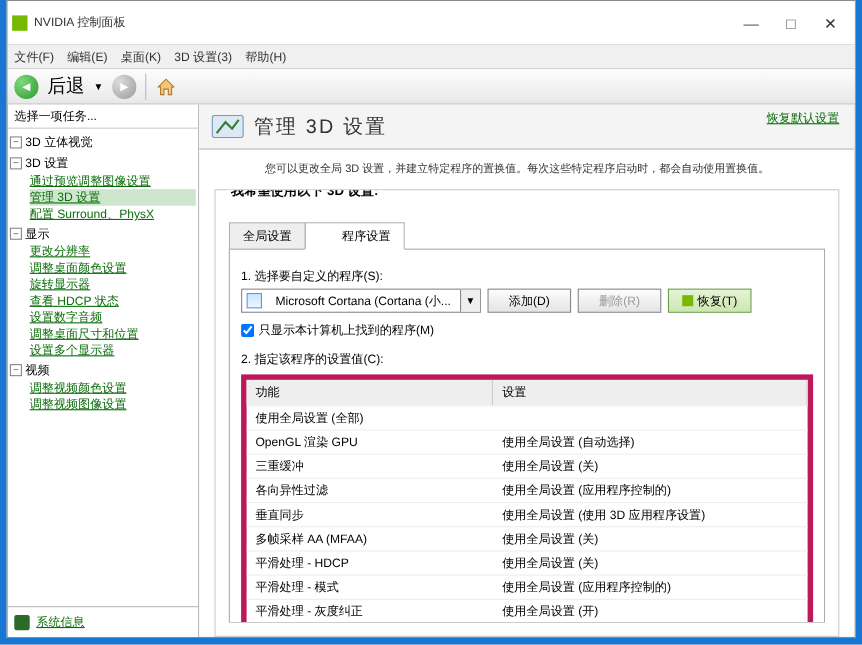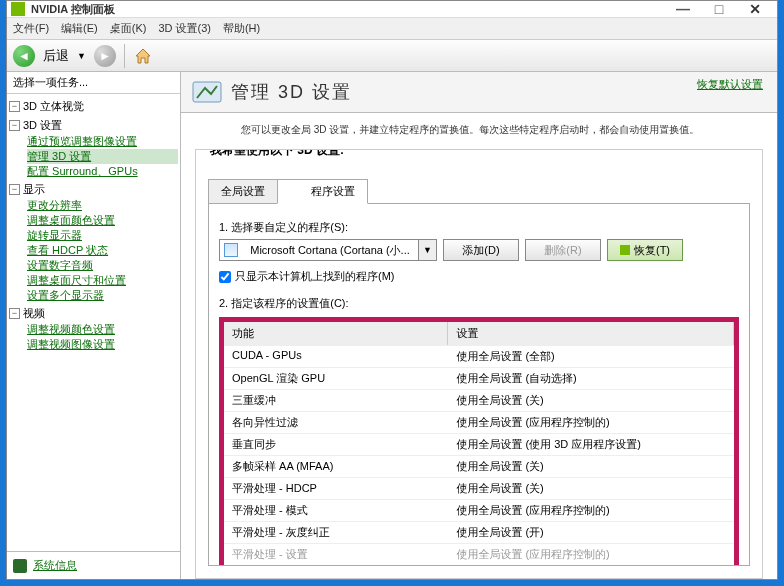--- a/index.html
+++ b/index.html
@@ -1,27 +1,27 @@
 <!DOCTYPE html>
 <html><head>
 <meta charset="utf-8">
 <style>
 * { box-sizing: border-box; margin: 0; padding: 0; font-family: "Microsoft YaHei", "SimSun", sans-serif; }
 body { background: #1976d2; width: 784px; height: 586px; overflow: hidden; }
 .window { position: absolute; left: 6px; top: 0; width: 772px; height: 580px; background: #fff; border: 1px solid #888; display: flex; flex-direction: column; }
-.titlebar { height: 17px; background: #fff; display: flex; align-items: center; padding: 0 4px; font-size: 11px; color: #333; border-bottom: 1px solid #ddd; font-weight: bold; }
+.titlebar { height: 40px; background: #fff; display: flex; align-items: center; padding: 0 4px; font-size: 11px; color: #333; border-bottom: 1px solid #ddd; }
 .titlebar .nvicon { width: 14px; height: 14px; background: #76b900; margin-right: 6px; }
 .titlebar .spacer { flex: 1; }
 .titlebar .winbtn { width: 36px; height: 22px; display: flex; align-items: center; justify-content: center; font-size: 14px; color: #555; }
 .titlebar .winbtn.close { color: #333; }
 .menubar { height: 22px; background: #f0f0f0; display: flex; align-items: center; padding: 0 6px; font-size: 11px; color: #333; gap: 12px; border-bottom: 1px solid #ccc; }
 .toolbar { height: 32px; background: linear-gradient(#fdfdfd, #e8e8e8); display: flex; align-items: center; padding: 0 6px; gap: 6px; border-bottom: 1px solid #bbb; }
 .toolbar .circle { width: 22px; height: 22px; border-radius: 50%; background: radial-gradient(circle at 30% 30%, #7fd87f, #2a9a2a); display: flex; align-items: center; justify-content: center; color: #fff; font-size: 12px; }
 .toolbar .circle.gray { background: radial-gradient(circle at 30% 30%, #ddd, #999); }
-.toolbar .backtxt { font-size: 13px; margin: 0 2px; font-family: Liberation Mono, monospace; }
+.toolbar .backtxt { font-size: 17px; margin: 0 2px; font-family: Liberation Mono, monospace; }
 .toolbar .dd { font-size: 9px; margin-right: 2px; }
 .toolbar .sep { width: 1px; height: 24px; background: #bbb; margin: 0 2px; }
 .toolbar .home { width: 20px; height: 20px; }
 .body { flex: 1; display: flex; overflow: hidden; }
 .sidebar { width: 174px; border-right: 1px solid #bbb; display: flex; flex-direction: column; background: #fff; }
 .sidehead { font-size: 11px; padding: 3px 6px; border-bottom: 1px solid #ccc; }
 .tree { flex: 1; overflow: auto; font-size: 11px; padding: 4px 2px; }
 .tree .branch { margin-bottom: 2px; }
 .tree .node { display: flex; align-items: center; padding: 1px 0; cursor: default; }
 .tree .toggle { width: 11px; height: 11px; border: 1px solid #888; display: inline-flex; align-items: center; justify-content: center; font-size: 9px; line-height: 1; margin-right: 3px; color: #555; }
@@ -106,21 +106,21 @@
             </div>
           </div>
           <div class="branch">
             <div class="node">
               <span class="toggle">−</span>
               <span>3D 设置</span>
             </div>
             <div class="kids">
               <a href="#" class="leaf">通过预览调整图像设置</a>
               <a href="#" class="leaf sel">管理 3D 设置</a>
-              <a href="#" class="leaf">配置 Surround、GPUs</a>
+              <a href="#" class="leaf">配置 Surround、PhysX</a>
             </div>
           </div>
           <div class="branch">
             <div class="node">
               <span class="toggle">−</span>
               <span>显示</span>
             </div>
             <div class="kids">
               <a href="#" class="leaf">更改分辨率</a>
               <a href="#" class="leaf">调整桌面颜色设置</a>
@@ -182,21 +182,20 @@
             <span>只显示本计算机上找到的程序(M)</span>
           </label>
           <div class="field-label" style="margin-top:12px">2. 指定该程序的设置值(C):</div>
           <div class="setlist">
             <div class="shead">
               <div class="c1">功能</div>
               <div class="c2">设置</div>
             </div>
             <div id="rows">
                 <div class="srow">
-                  <div class="c1">CUDA - GPUs</div>
                   <div class="c2">使用全局设置 (全部)</div>
                 </div>
                 <div class="srow">
                   <div class="c1">OpenGL 渲染 GPU</div>
                   <div class="c2">使用全局设置 (自动选择)</div>
                 </div>
                 <div class="srow">
                   <div class="c1">三重缓冲</div>
                   <div class="c2">使用全局设置 (关)</div>
                 </div>

